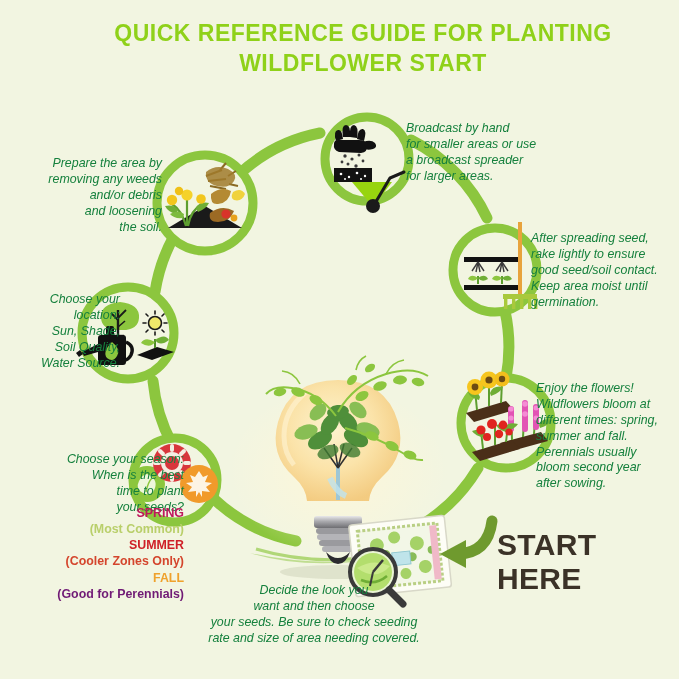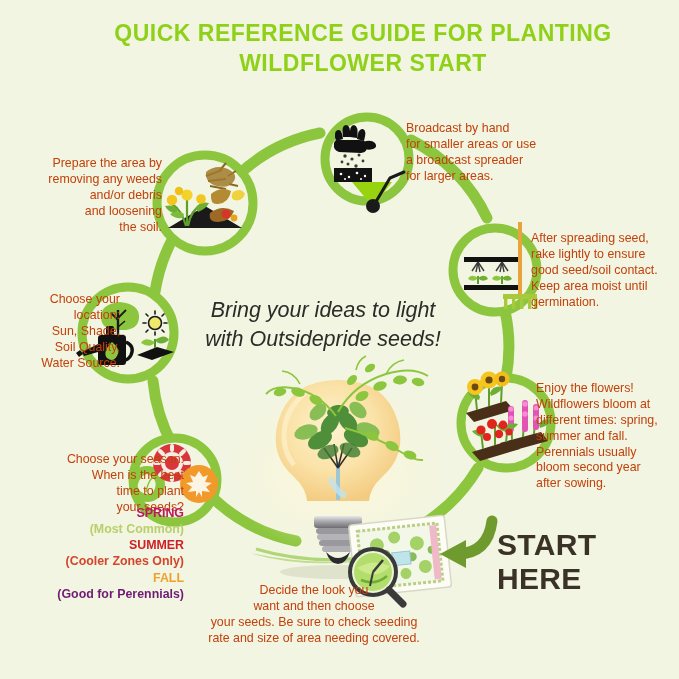--- a/index.html
+++ b/index.html
@@ -19,23 +19,24 @@
     font-size:23px;
     letter-spacing:0.5px;
     line-height:1.32;
   }
   .title span{display:block;margin-left:47px;}
 
   svg.layer{position:absolute;left:0;top:0;width:679px;height:679px;}
 
   .txt{
     position:absolute;
+    font-style:italic;
     font-size:12.4px;
     line-height:1.28;
-    color:#c2410c;
+    color:#15803d;
     white-space:pre-line;
   }
   .tc{text-align:center;}
   .tr{text-align:right;}
   .tl{text-align:left;}
 
   .tagline{
     position:absolute;
     left:168px;top:296px;width:310px;
     text-align:center;
@@ -542,18 +543,16 @@
 
   <div class="season-list">
     <div class="s-spring">SPRING</div>
     <div class="s-spring-sub">(Most Common)</div>
     <div class="s-summer">SUMMER</div>
     <div class="s-summer-sub">(Cooler Zones Only)</div>
     <div class="s-fall">FALL</div>
     <div class="s-fall-sub">(Good for Perennials)</div>
   </div>
 
-  <div class="tagline">Bring your ideas to light
-with Outsidepride seeds!</div>
 
   <div class="starthere">START HERE</div>
 
 </div>
 
 </body></html>

